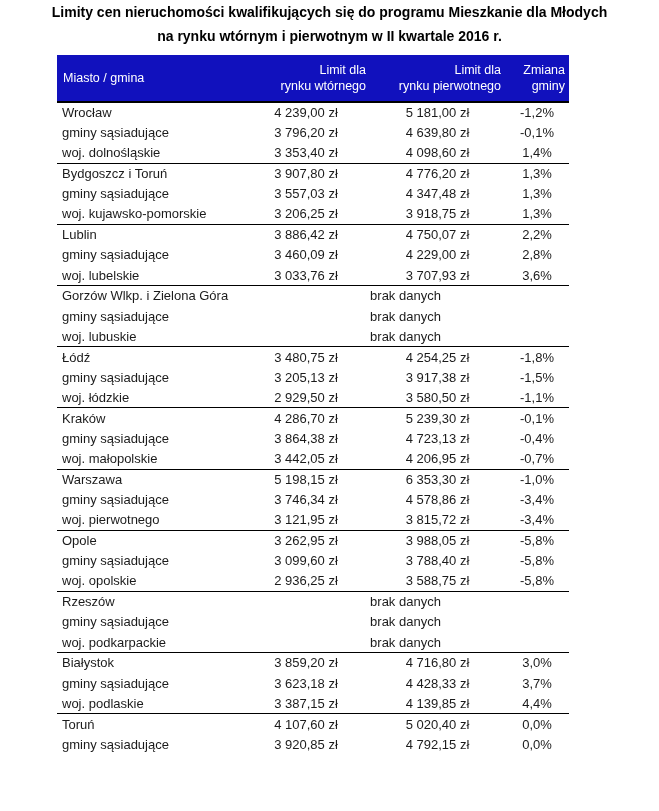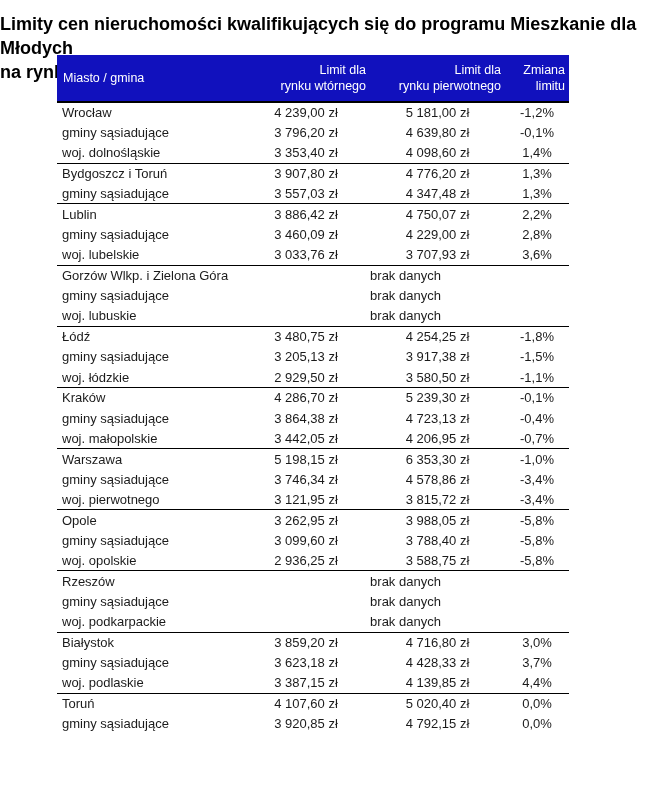--- a/index.html
+++ b/index.html
@@ -14,23 +14,23 @@
 
   .page {
     position: relative;
     width: 659px;
     height: 811px;
     background: #ffffff;
     overflow: hidden;
   }
 
   .chart-title {
-    padding-top: 12px;
-    text-align: left;
-    font-size: 18px;
+    padding-top: 0;
+    text-align: center;
+    font-size: 14px;
     font-weight: bold;
     color: #000000;
     line-height: 24px;
   }
 
   .table-wrap {
     position: absolute;
     left: 57px;
     top: 55px;
     width: 512px;
@@ -102,21 +102,21 @@
         <col class="c-change">
       </colgroup>
       <thead>
         <tr>
           <th class="th-city">Miasto / gmina</th>
           <th>Limit dla
 rynku wtórnego</th>
           <th>Limit dla
 rynku pierwotnego</th>
           <th>Zmiana
-limitu</th>
+gminy</th>
         </tr>
       </thead>
 
     <tbody>
           <tr>
             <td class="city">Wrocław</td>
             <td class="num">4 239,00 zł</td>
             <td class="num">5 181,00 zł</td>
             <td class="num">-1,2%</td>
           </tr>
@@ -139,20 +139,26 @@
             <td class="num">3 907,80 zł</td>
             <td class="num">4 776,20 zł</td>
             <td class="num">1,3%</td>
           </tr>
           <tr>
             <td class="city">gminy sąsiadujące</td>
             <td class="num">3 557,03 zł</td>
             <td class="num">4 347,48 zł</td>
             <td class="num">1,3%</td>
           </tr>
+          <tr>
+            <td class="city">woj. kujawsko-pomorskie</td>
+            <td class="num">3 206,25 zł</td>
+            <td class="num">3 918,75 zł</td>
+            <td class="num">1,3%</td>
+          </tr>
         </tbody>
         <tbody>
           <tr>
             <td class="city">Lublin</td>
             <td class="num">3 886,42 zł</td>
             <td class="num">4 750,07 zł</td>
             <td class="num">2,2%</td>
           </tr>
           <tr>
             <td class="city">gminy sąsiadujące</td>

